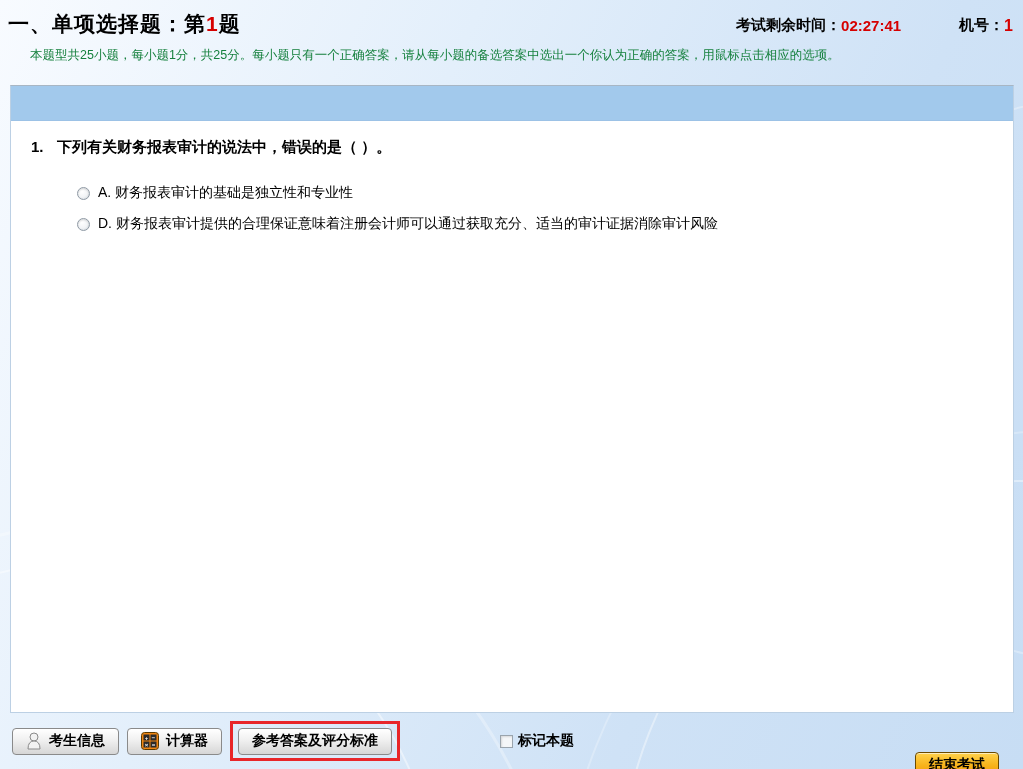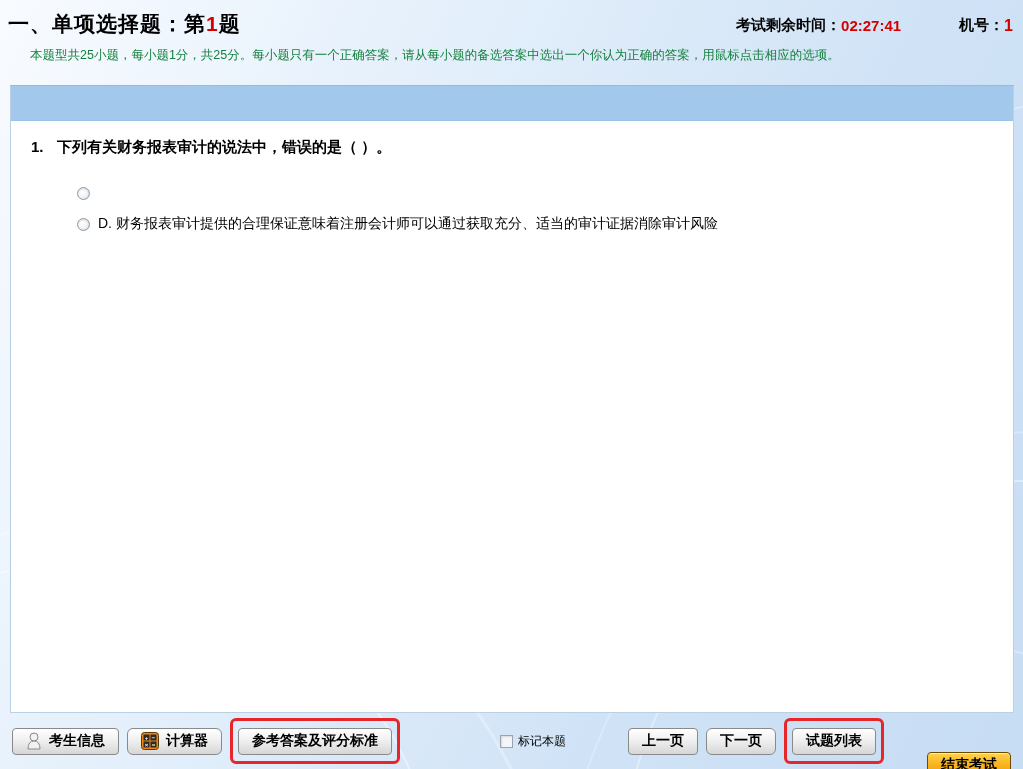--- a/index.html
+++ b/index.html
@@ -52,44 +52,44 @@
     width:13px;height:13px;border-radius:50%;
     border:1px solid #8f9aa5;
     background:radial-gradient(circle at 35% 30%,#ffffff 0%,#f2f4f6 55%,#cfd6dc 100%);
     box-shadow:inset 0 1px 2px rgba(0,0,0,.15);
     margin-right:8px;flex:0 0 auto;
   }
   .option-text{font-size:14px;}
 
   
   .toolbar{
-    position:absolute;left:0;right:0;bottom:0;height:56px;
+    position:absolute;left:0;right:12px;bottom:0;height:56px;
     display:flex;align-items:center;
   }
   .btn{
     display:inline-flex;align-items:center;justify-content:center;gap:7px;
     height:27px;padding:0 13px;
     background:linear-gradient(#ffffff 0%,#f0f0f0 45%,#d6d6d6 100%);
     border:1px solid #8a8a8a;border-radius:4px;
     font-size:14px;font-weight:bold;color:#000;
     box-shadow:inset 0 1px 0 rgba(255,255,255,.9);
     cursor:pointer;white-space:nowrap;
   }
   .red-box{
     display:inline-flex;align-items:center;
     border:3px solid var(--hl-red);
-    height:46px;padding:0 5px;background:transparent;
+    height:40px;padding:0 5px;background:transparent;
   }
-  .ml12{margin-left:12px;} .ml8{margin-left:8px;border-radius:6px;}
+  .ml12{margin-left:12px;} .ml8{margin-left:8px;}
   .mark-wrap{display:flex;align-items:center;margin-left:100px;cursor:pointer;}
   .checkbox{
     width:13px;height:13px;border:1px solid #9aa4ad;background:#f4f6f8;
     box-shadow:inset 1px 1px 2px rgba(0,0,0,.12);margin-right:5px;flex:0 0 auto;
   }
-  .mark-label{font-size:12px;font-weight:normal;}
+  .mark-label{font-size:14px;font-weight:bold;}
   .nav-group{display:flex;align-items:center;margin-left:62px;}
   .btn-end{
     margin-left:auto;margin-right:12px;
     background:linear-gradient(var(--exam-top) 0%,#f8b61e 45%,var(--exam-bottom) 100%);
     border:1px solid #6b4a00;
     box-shadow:inset 0 1px 0 rgba(255,255,255,.6);
     margin-top:48px;
   }
   .icon{display:inline-block;line-height:0;}
 </style>
@@ -118,20 +118,21 @@
 <div class="panel">
   <div class="panel-bar"></div>
   <div class="question-block">
     <div class="question-stem">
       <span class="q-no">1.</span>
       <span>下列有关财务报表审计的说法中，错误的是（  ）。</span>
     </div>
     <ul class="options">
       <li class="option">
         <span class="radio"></span>
+        <span class="option-text">A. 财务报表审计的基础是独立性和专业性</span>
       </li>
       <li class="option">
         <span class="radio"></span>
         <span class="option-text">D. 财务报表审计提供的合理保证意味着注册会计师可以通过获取充分、适当的审计证据消除审计风险</span>
       </li>
     </ul>
   </div>
 </div>
 
 <div class="toolbar">
@@ -166,30 +167,17 @@
     <button class="btn">
       <span>参考答案及评分标准</span>
     </button>
   </span>
 
   <span class="mark-wrap">
     <span class="checkbox"></span>
     <span class="mark-label">标记本题</span>
   </span>
 
-  <span class="nav-group">
-    <button class="btn">
-      <span>上一页</span>
-    </button>
-    <button class="btn ml8">
-      <span>下一页</span>
-    </button>
-    <span class="red-box ml8">
-      <button class="btn">
-        <span>试题列表</span>
-      </button>
-    </span>
-  </span>
 
   <button class="btn btn-end">
     <span>结束考试</span>
   </button>
 </div>
 
 </body></html>

